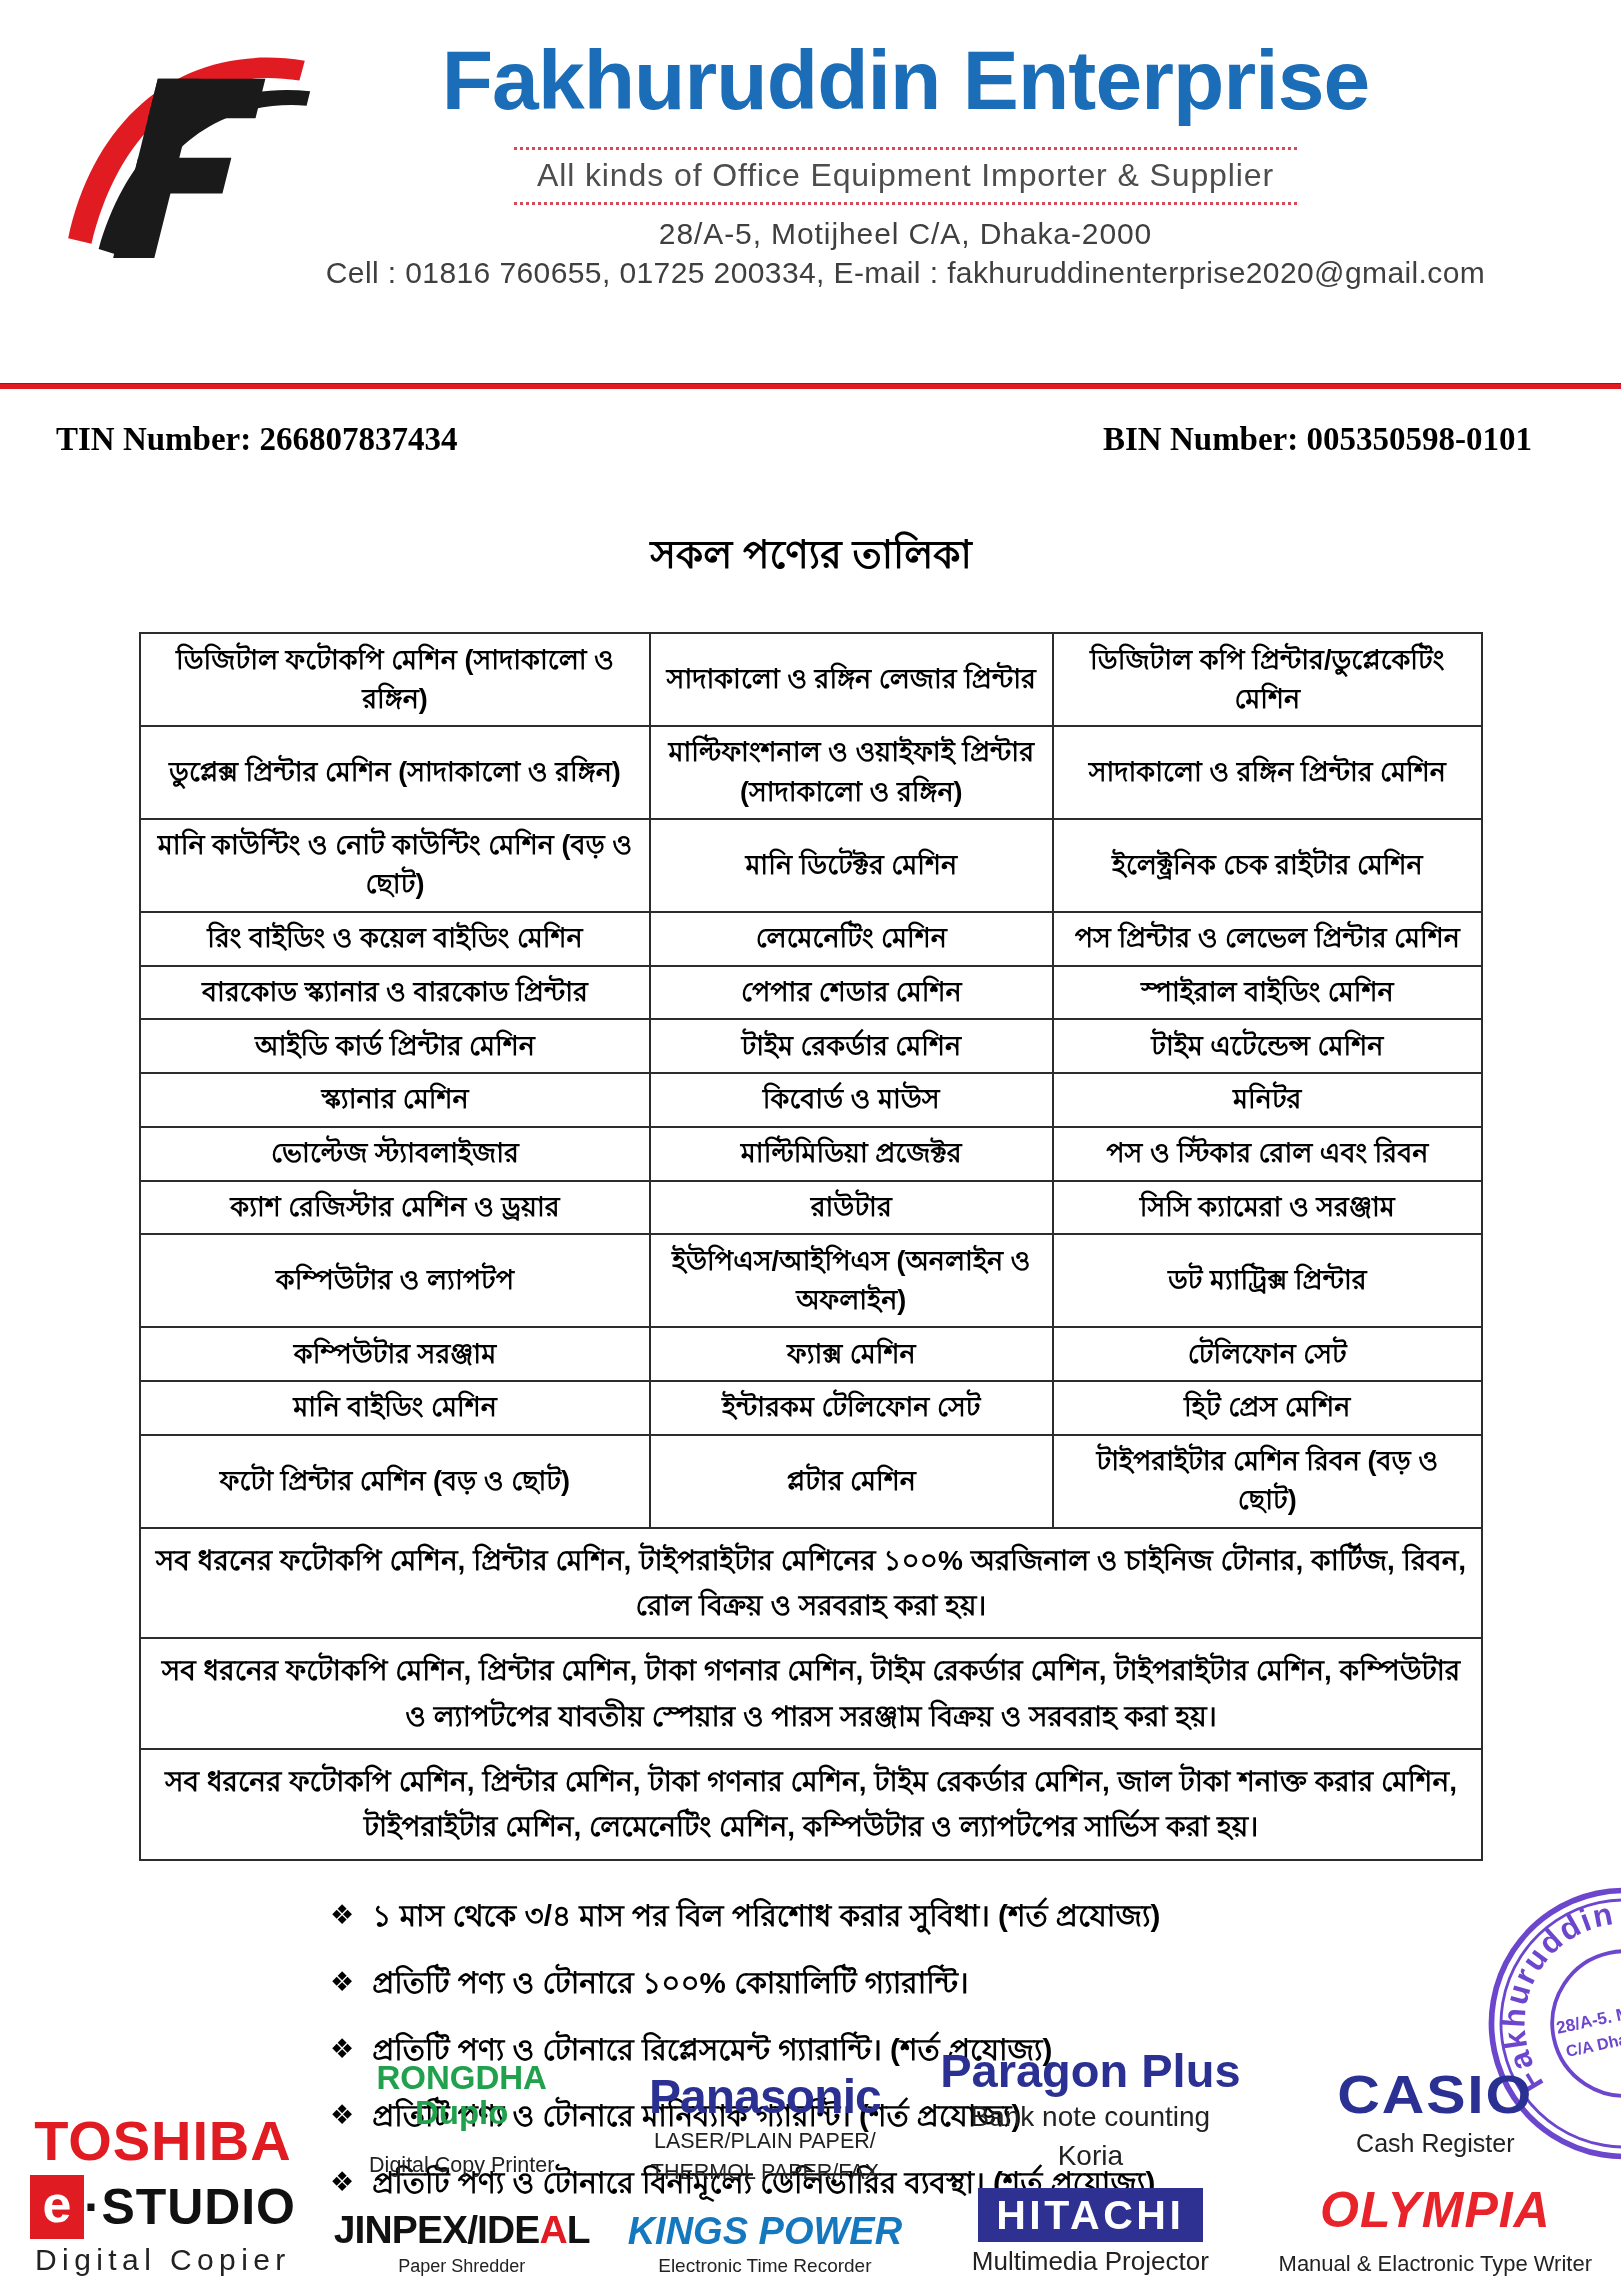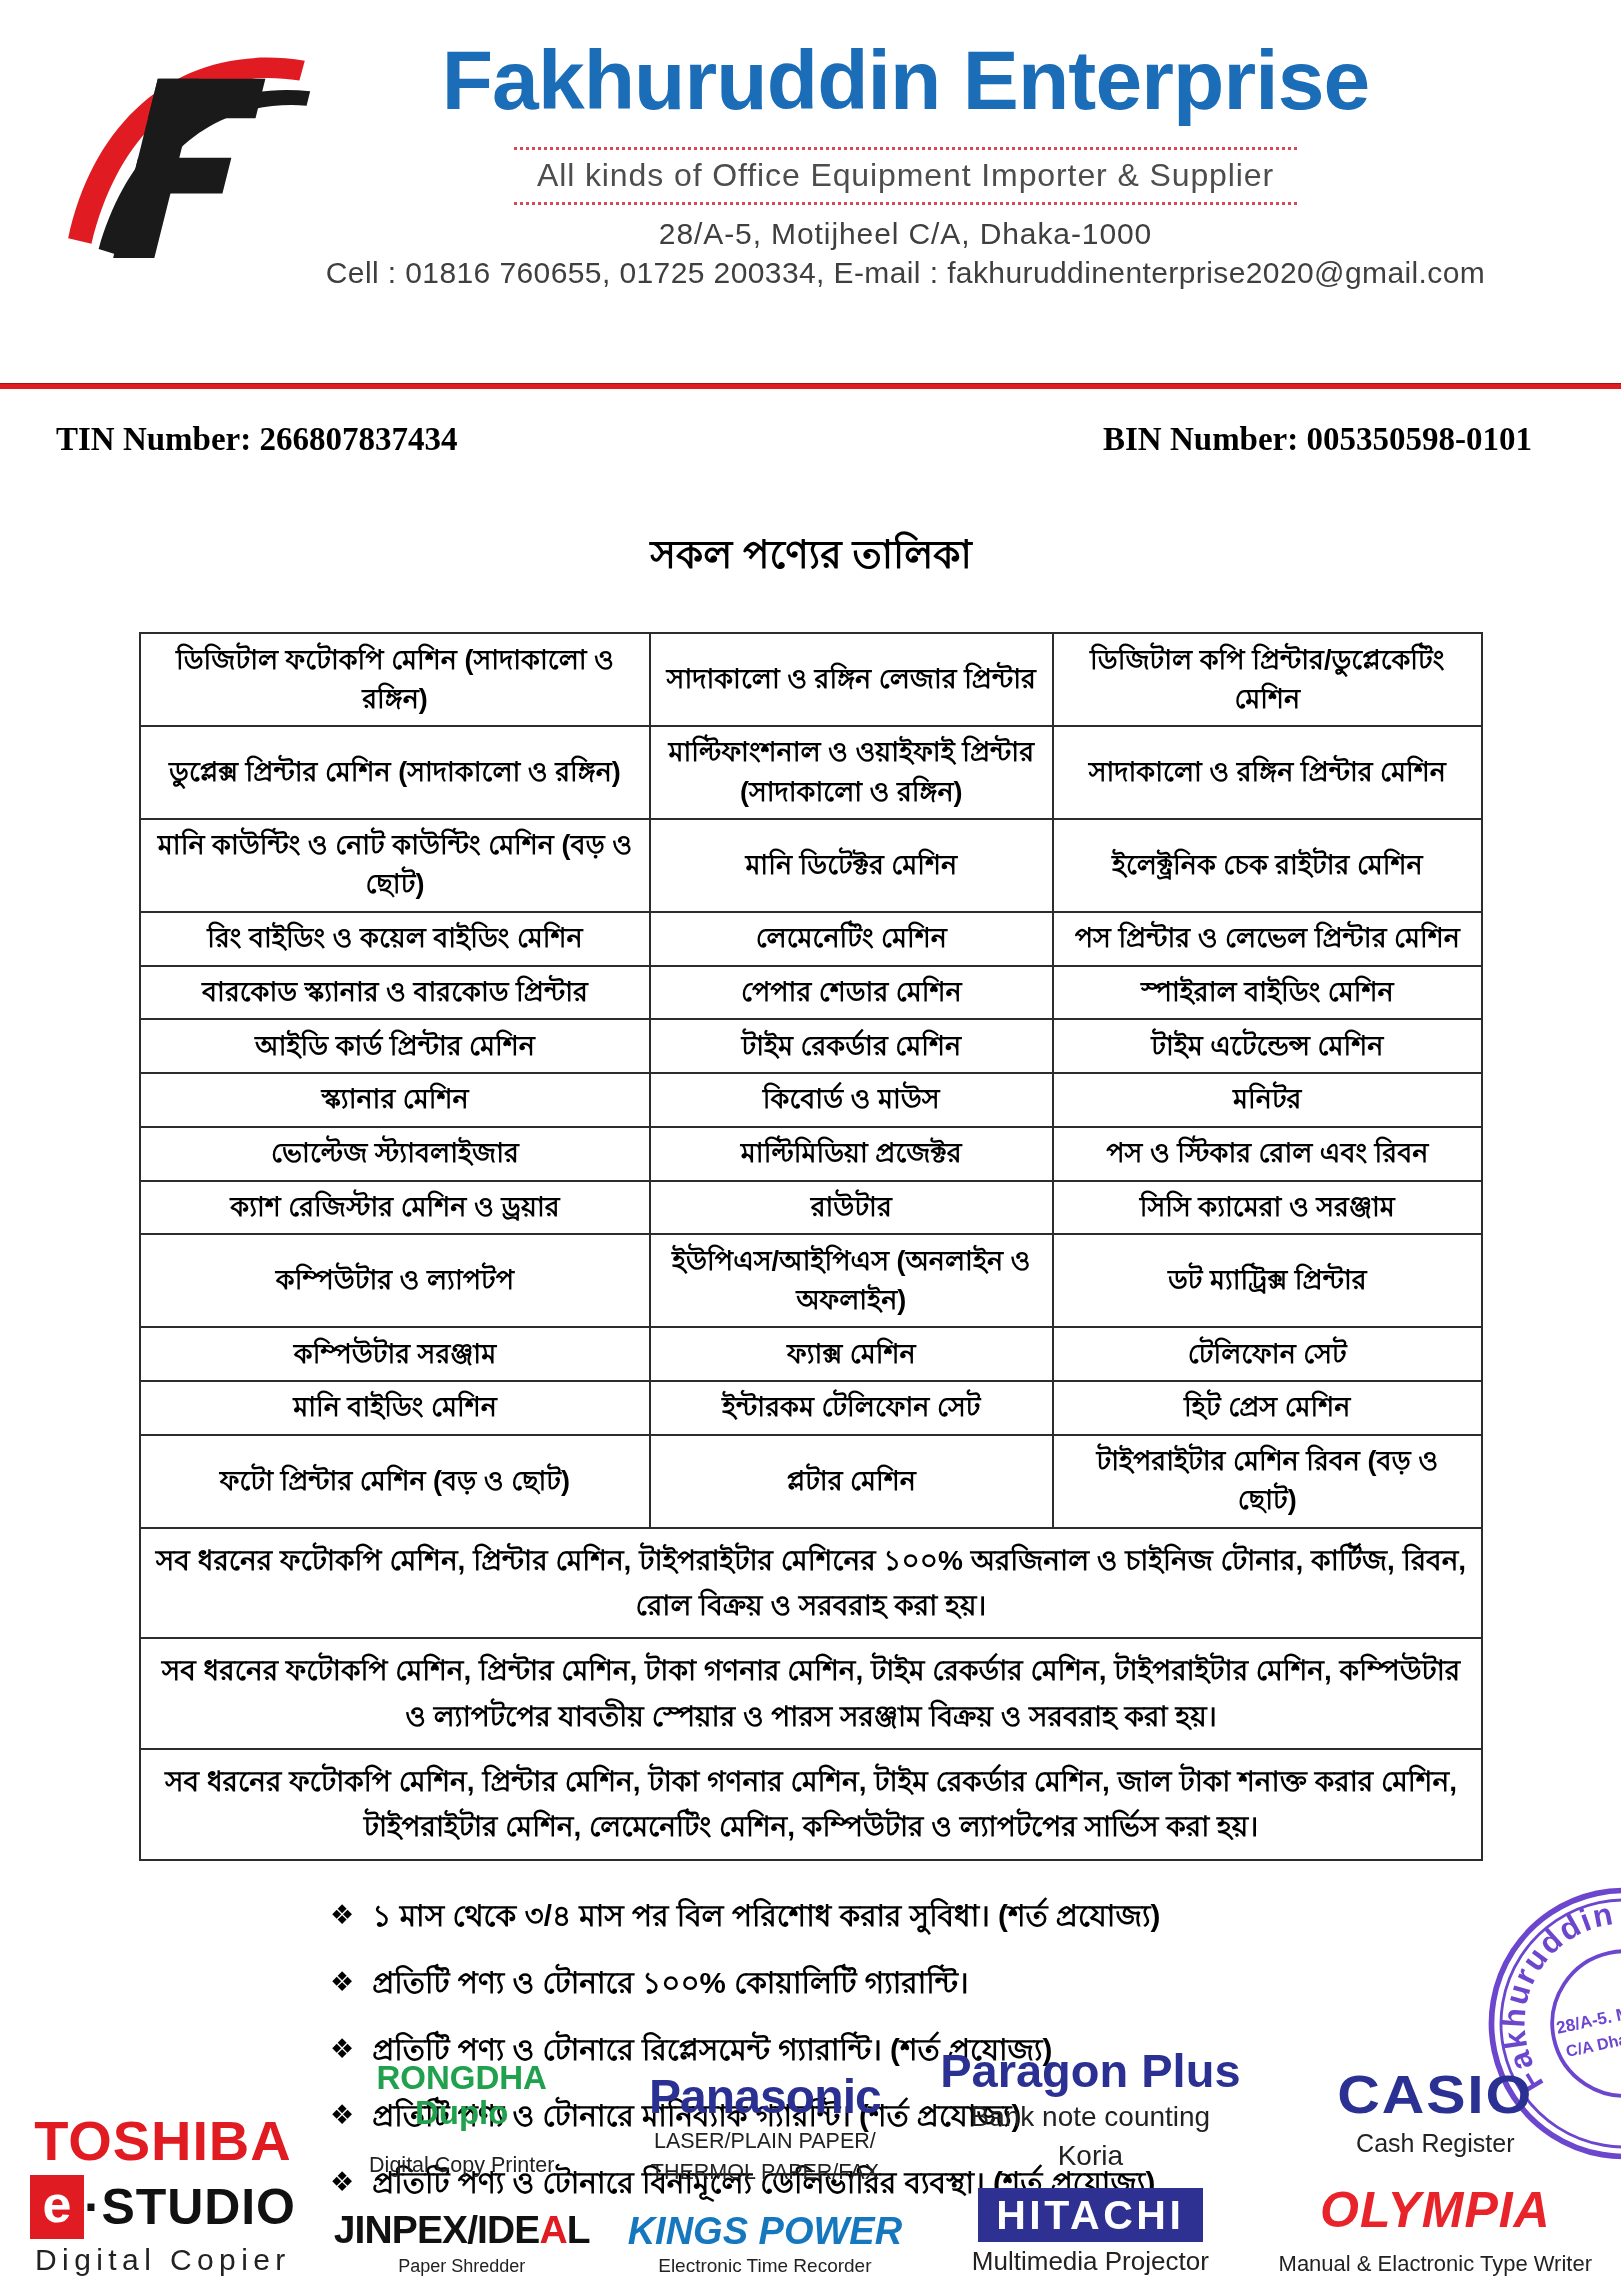--- a/index.html
+++ b/index.html
@@ -126,21 +126,21 @@
       <g transform="translate(118,60) skewX(-14)">
         <rect x="0" y="0" width="46" height="200" fill="#1a1a1a"></rect>
         <rect x="0" y="0" width="120" height="44" fill="#1a1a1a"></rect>
         <rect x="0" y="88" width="104" height="40" fill="#1a1a1a"></rect>
       </g>
     </svg>
   </div>
   <div class="head-text">
     <div class="company-name">Fakhuruddin Enterprise</div>
     <div class="tagline">All kinds of Office Equipment Importer &amp; Supplier</div>
-    <div class="addr">28/A-5, Motijheel C/A, Dhaka-1000</div>
+    <div class="addr">28/A-5, Motijheel C/A, Dhaka-2000</div>
     <div class="contact">Cell : 01816 760655, 01725 200334, E-mail : fakhuruddinenterprise2020@gmail.com</div>
   </div>
 </div>
 <div class="red-rule"></div>
 
 <div class="ids-row">
   <div>TIN Number: 266807837434</div>
   <div>BIN Number: 005350598-0101</div>
 </div>
 

